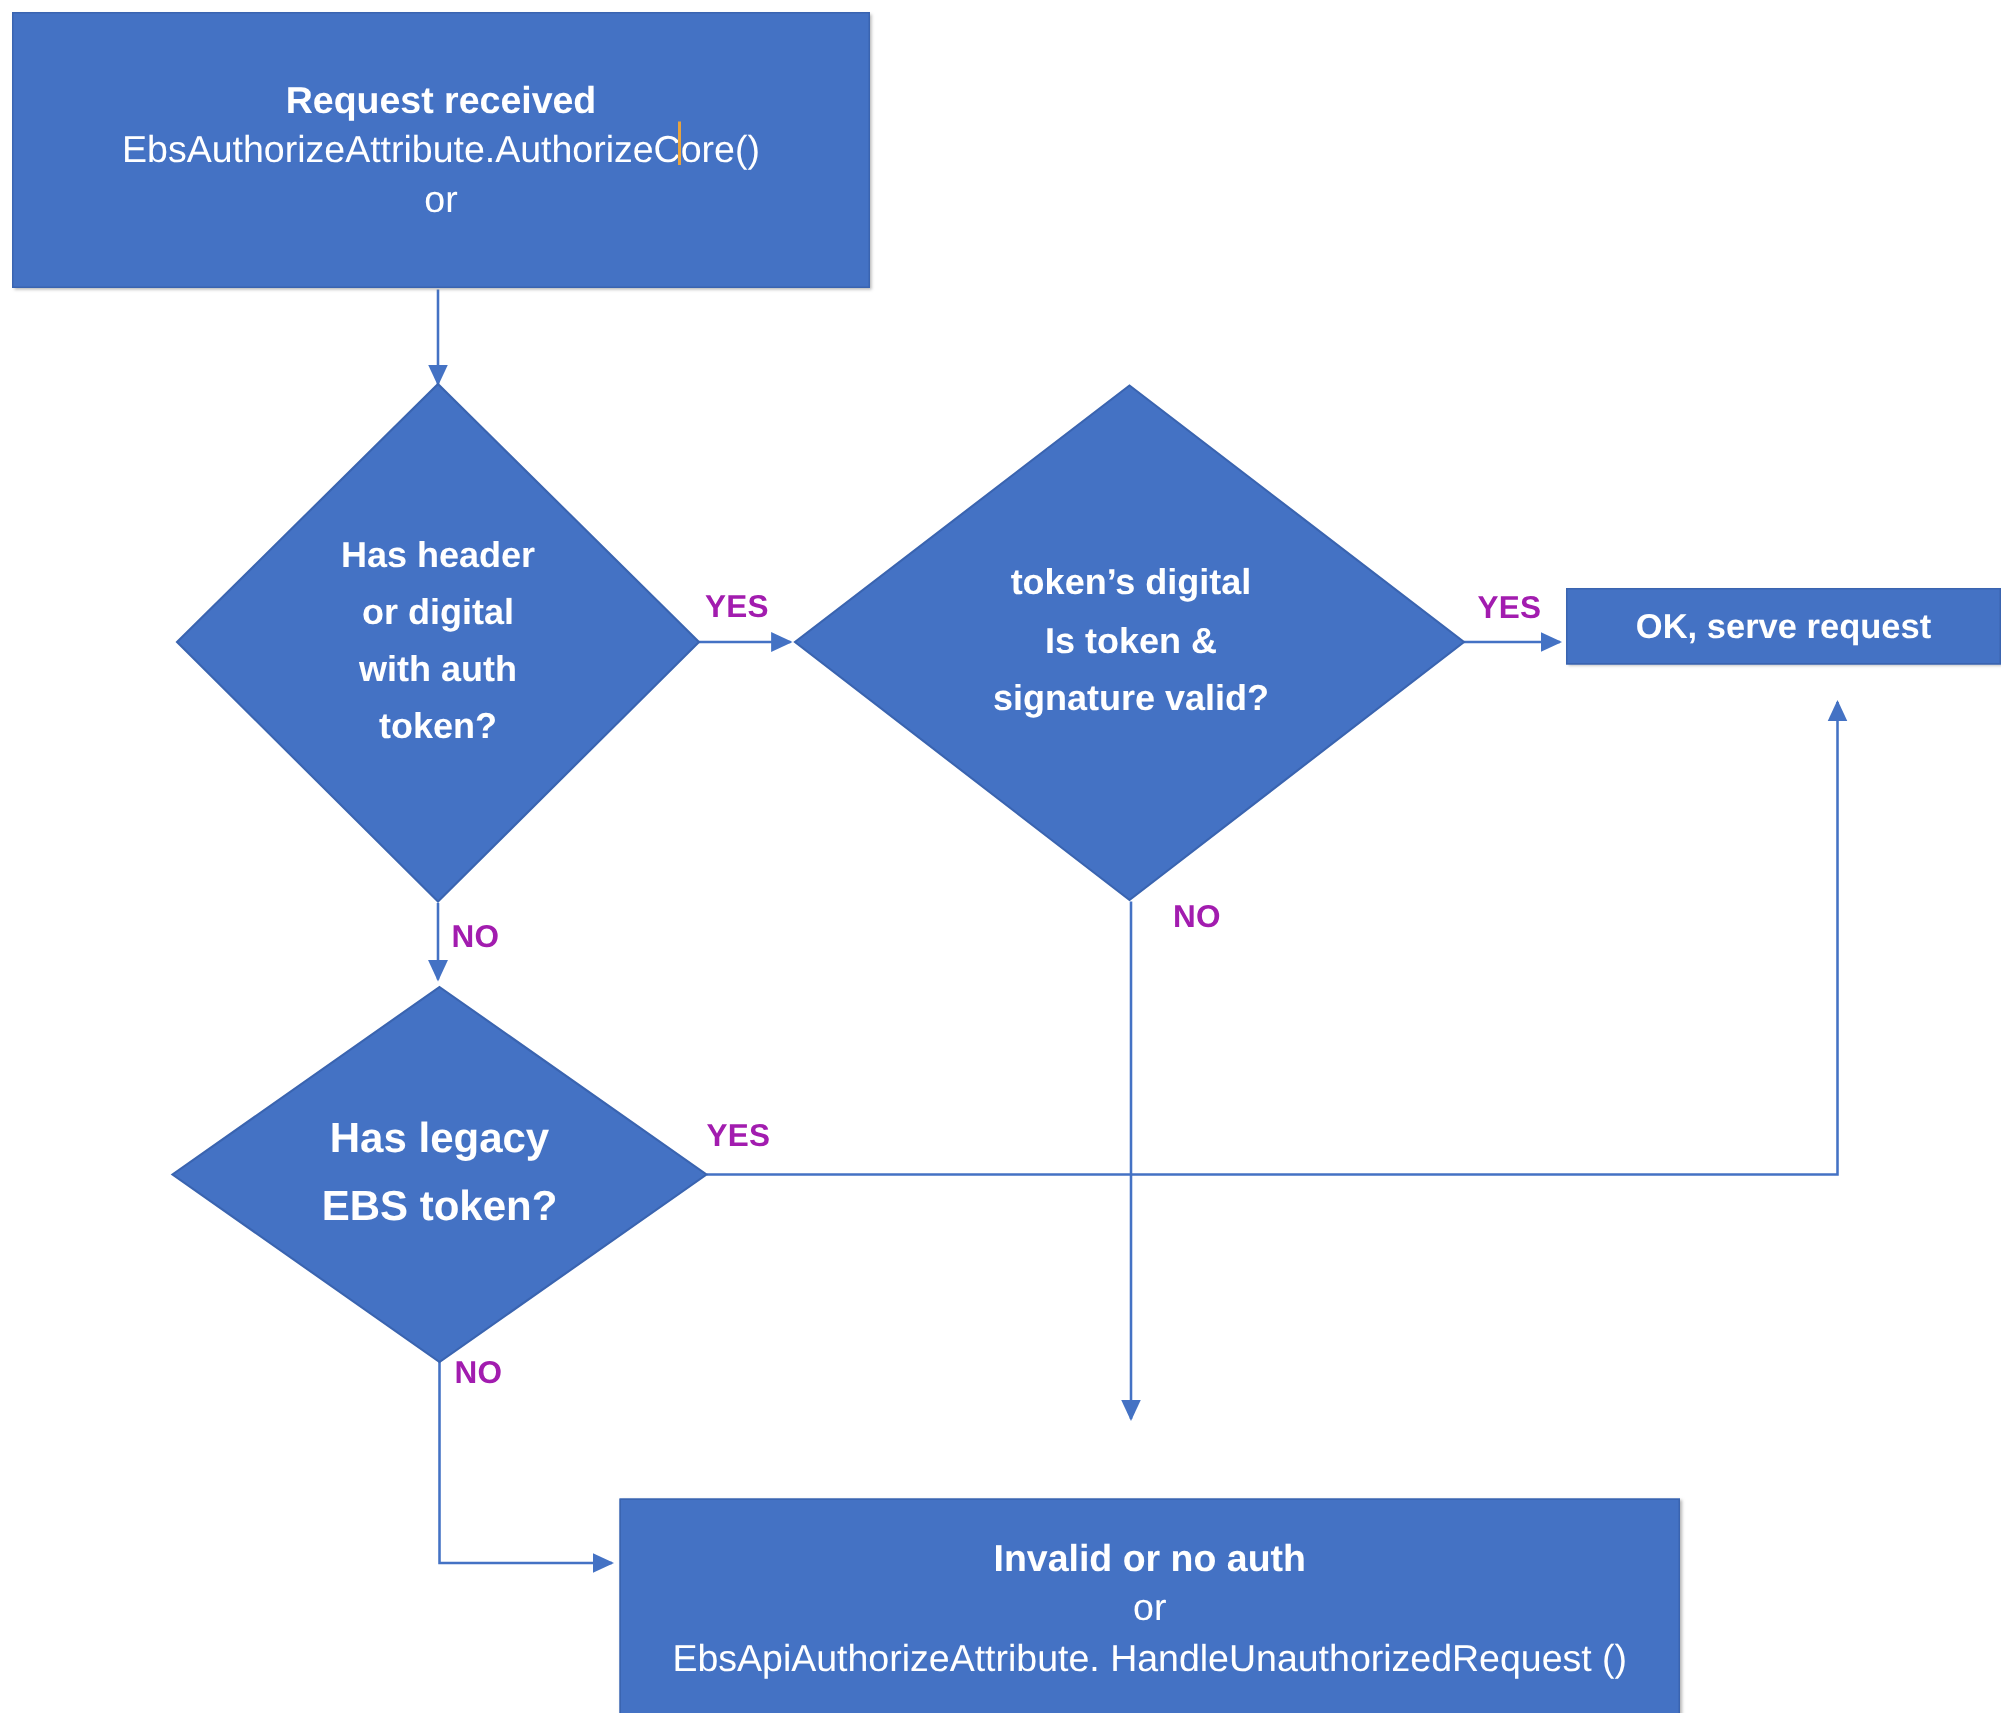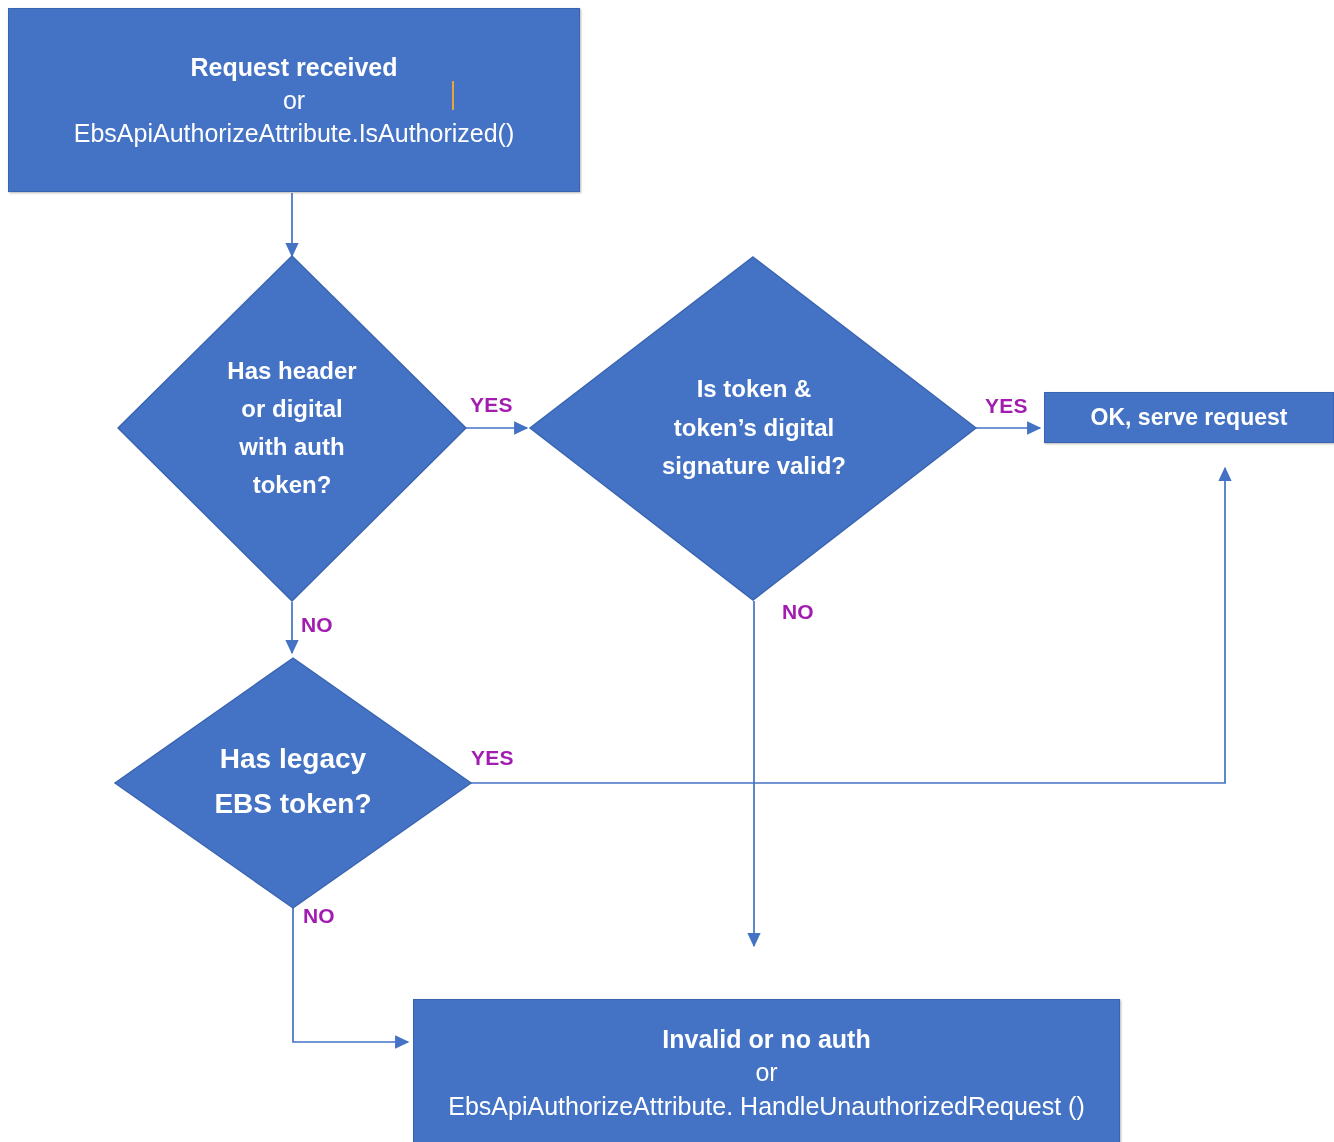--- a/index.html
+++ b/index.html
@@ -76,22 +76,22 @@
       <polygon points="753,257 976,428 753,600 530,428" fill="#4472C4" stroke="#3A64B0" stroke-width="1.4"></polygon>
     </g>
     <g>
       <polygon points="293,658 471,783 293,908 115,783" fill="#4472C4" stroke="#3A64B0" stroke-width="1.4"></polygon>
     </g>
   </svg>
 
   <div class="node rect" id="box-request">
     <div class="txt">
       <div class="b1">Request received</div>
+      <div>EbsAuthorizeAttribute.AuthorizeCore()</div>
       <div>or</div>
-      <div>EbsApiAuthorizeAttribute.IsAuthorized()</div>
     </div>
   </div>
 
   <div class="node rect" id="box-ok">
     <div class="txt">OK, serve request</div>
   </div>
 
   <div class="node rect" id="box-invalid">
     <div class="txt">
       <div class="b1">Invalid or no auth</div>
@@ -104,22 +104,22 @@
     <div>
       <div>Has header</div>
       <div>or digital</div>
       <div>with auth</div>
       <div>token?</div>
     </div>
   </div>
 
   <div class="dtext" style="left:598px;top:362px;width:312px;height:132px;font-size:24px;line-height:1.62;">
     <div>
+      <div>token’s digital</div>
       <div>Is token &amp;</div>
-      <div>token’s digital</div>
       <div>signature valid?</div>
     </div>
   </div>
 
   <div class="dtext" style="left:165px;top:733px;width:256px;height:96px;font-size:28px;line-height:1.62;">
     <div>
       <div>Has legacy</div>
       <div>EBS token?</div>
     </div>
   </div>

